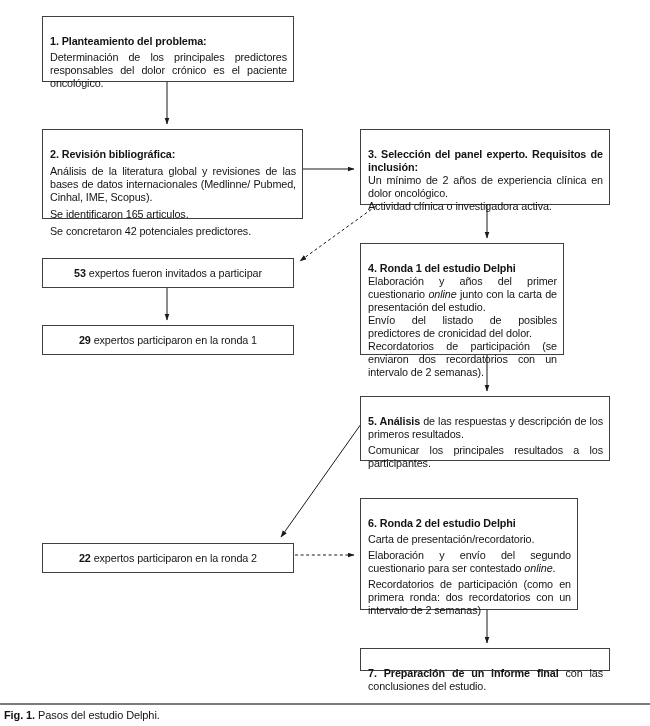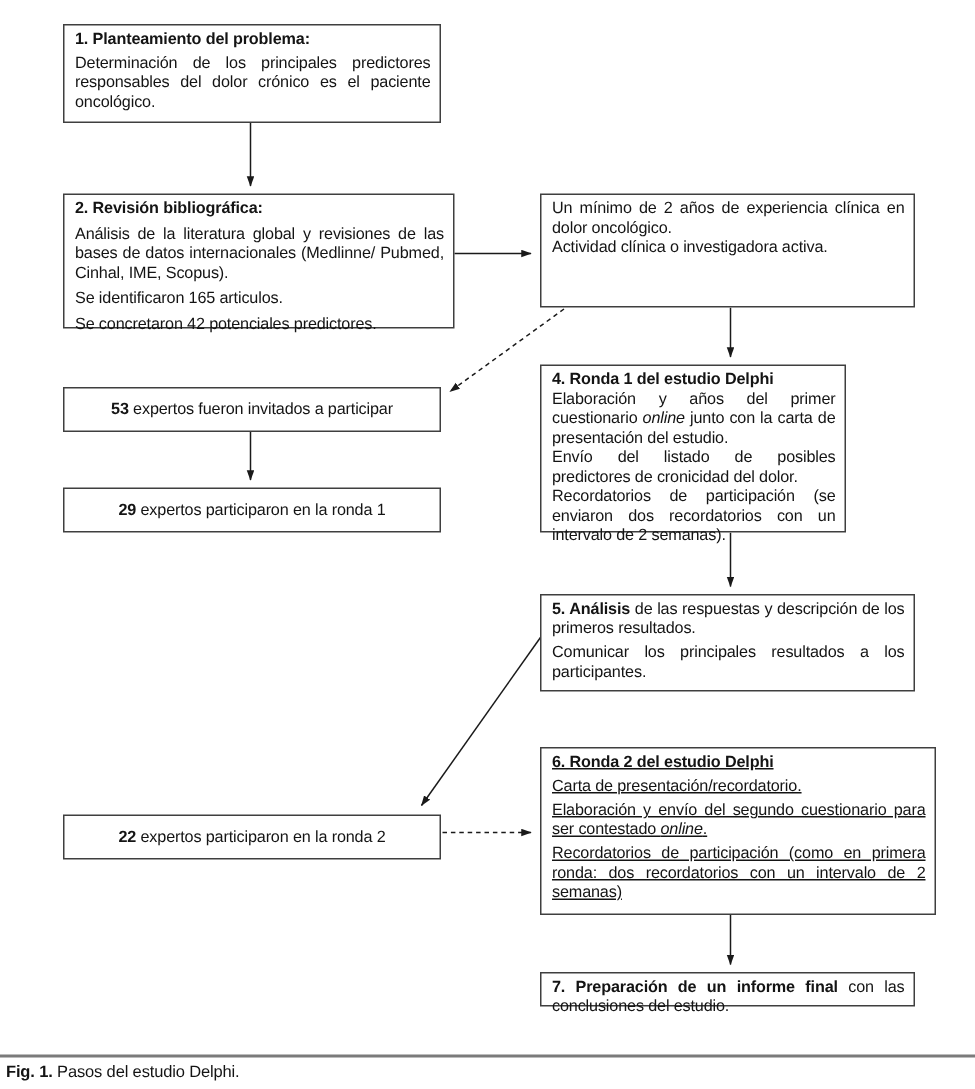--- a/index.html
+++ b/index.html
@@ -19,38 +19,38 @@
   }
   #arrow-layer{
     position:absolute;left:0;top:0;width:650px;height:726px;
     pointer-events:none;
   }
   .fbox{
     position:absolute;
     box-sizing:border-box;
     border:1px solid #3f3f3f;
     background:#ffffff;
-    padding:3px 6px 2px 7px;
+    padding:18px 6px 2px 7px;
   }
   .fbox .para{margin:0;text-align:justify;}
   .fbox.g3 .para + .para{margin-top:3px;}
   .fbox.g4 .para + .para{margin-top:4px;}
   .center-box{
     display:flex;align-items:center;justify-content:center;
     padding:14px 4px;
   }
   .center-box .para{text-align:center;margin:0;}
   #b1{left:42px;top:16px;width:252px;height:66px;}
   #b2{left:42px;top:129px;width:261px;height:90px;}
   #b3{left:360px;top:129px;width:250px;height:76px;}
   #b53{left:42px;top:258px;width:252px;height:25px;}
   #b4{left:360px;top:243px;width:204px;height:112px;}
   #b29{left:42px;top:325px;width:252px;height:27px;}
   #b5{left:360px;top:396px;width:250px;height:65px;}
-  #b6{left:360px;top:498px;width:264px;height:112px;text-decoration:underline;}
+  #b6{left:360px;top:498px;width:218px;height:112px;}
   #b22{left:42px;top:543px;width:252px;height:24px;}
   #b7{left:360px;top:648px;width:250px;height:23px;}
   #caption-divider{
     position:absolute;left:0;top:703px;width:650px;height:2px;
     background:#7b7b7b;
   }
   #figure-caption{
     position:absolute;left:4px;top:708px;width:640px;
     font-size:11px;line-height:14px;letter-spacing:-0.1px;
   }
@@ -82,20 +82,21 @@
       <p class="para"><span style="font-weight: bold;">1. Planteamiento del problema:</span></p>
       <p class="para"><span>Determinación de los principales predictores responsables del dolor crónico es el paciente oncológico.</span></p>
     </div>
   <div id="b2" class="fbox g4">
       <p class="para"><span style="font-weight: bold;">2. Revisión bibliográfica:</span></p>
       <p class="para"><span>Análisis de la literatura global y revisiones de las bases de datos internacionales (Medlinne/ Pubmed, Cinhal, IME, Scopus).</span></p>
       <p class="para"><span>Se identificaron 165 articulos.</span></p>
       <p class="para"><span>Se concretaron 42 potenciales predictores.</span></p>
     </div>
   <div id="b3" class="fbox">
+      <p class="para"><span style="font-weight: bold;">3. Selección del panel experto. Requisitos de inclusión:</span></p>
       <p class="para"><span>Un mínimo de 2 años de experiencia clínica en dolor oncológico.</span></p>
       <p class="para"><span>Actividad clínica o investigadora activa.</span></p>
     </div>
   <div id="b53" class="fbox center-box">
       <p class="para"><span style="font-weight: bold;">53</span><span> expertos fueron invitados a participar</span></p>
     </div>
   <div id="b4" class="fbox">
       <p class="para"><span style="font-weight: bold;">4. Ronda 1 del estudio Delphi</span></p>
       <p class="para"><span>Elaboración y años del primer cuestionario </span><span style="font-style: italic;">online</span><span> junto con la carta de presentación del estudio.</span></p>
       <p class="para"><span>Envío del listado de posibles predictores de cronicidad del dolor.</span></p>

